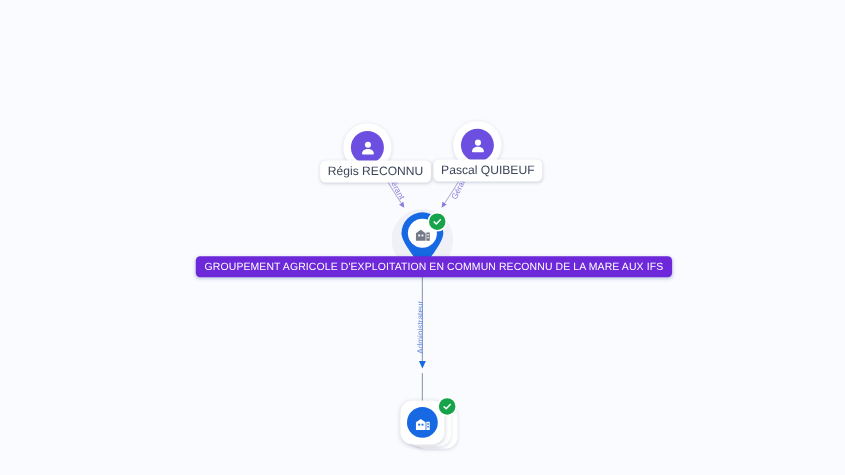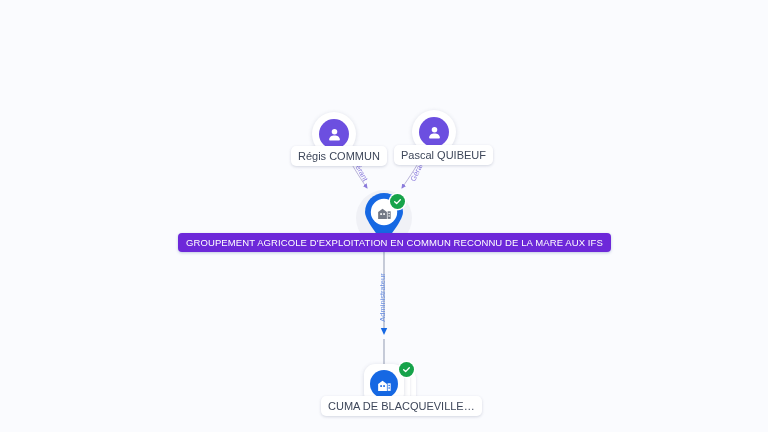--- a/index.html
+++ b/index.html
@@ -202,21 +202,21 @@
   <div class="edge-text admin" style="left:358px; top:293px; transform: rotate(-90deg);">Administrateur</div>
 
   <div class="person-node" style="left:312px; top:112px;">
     <div class="person-avatar">
       <svg width="17" height="17" viewBox="0 0 24 24" fill="#ffffff">
         <circle cx="12" cy="8" r="3.9"></circle>
         <path d="M4.4 19.4c0-4.1 3.4-6.1 7.6-6.1s7.6 2 7.6 6.1c0 .6-.5 1-1.1 1H5.5c-.6 0-1.1-.4-1.1-1z"></path>
       </svg>
     </div>
   </div>
-  <div class="node-label" style="left:291px; top:146px;">Régis COMMUN</div>
+  <div class="node-label" style="left:291px; top:146px;">Régis RECONNU</div>
 
   <div class="person-node" style="left:412px; top:110px;">
     <div class="person-avatar">
       <svg width="17" height="17" viewBox="0 0 24 24" fill="#ffffff">
         <circle cx="12" cy="8" r="3.9"></circle>
         <path d="M4.4 19.4c0-4.1 3.4-6.1 7.6-6.1s7.6 2 7.6 6.1c0 .6-.5 1-1.1 1H5.5c-.6 0-1.1-.4-1.1-1z"></path>
       </svg>
     </div>
   </div>
   <div class="node-label" style="left:394px; top:145px;">Pascal QUIBEUF</div>
@@ -261,15 +261,14 @@
           <rect x="17.6" y="16" width="1.9" height="1.9" fill="#1668e3"></rect>
         </svg>
       </div>
     </div>
     <div class="check-badge">
       <svg width="9" height="9" viewBox="0 0 24 24" fill="none" stroke="#ffffff" stroke-width="3.6" stroke-linecap="round" stroke-linejoin="round">
         <path d="M4.5 12.6 L9.7 17.6 L19.5 7.2"></path>
       </svg>
     </div>
   </div>
-  <div class="node-label" style="left:321px; top:396px;">CUMA DE BLACQUEVILLE…</div>
 
 </div>
 
 </body></html>

